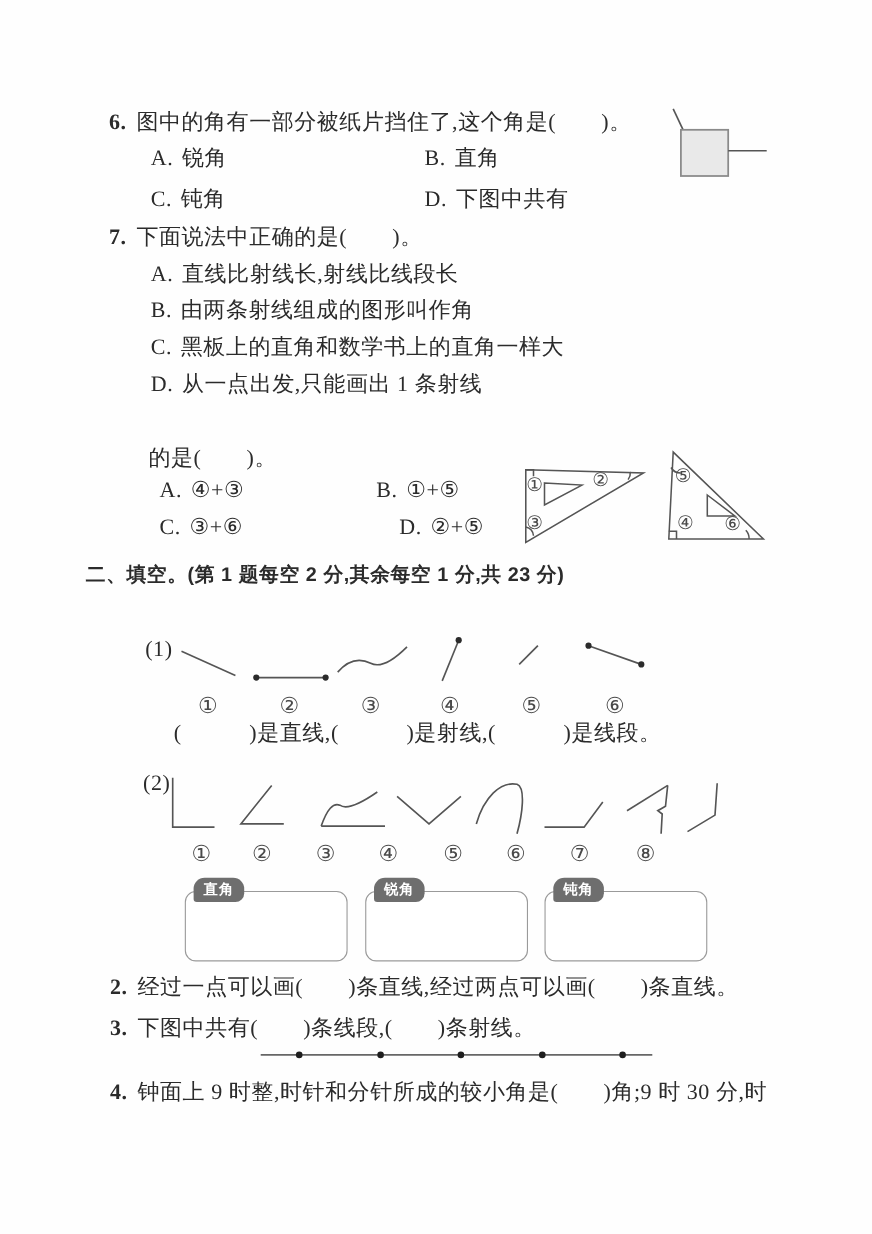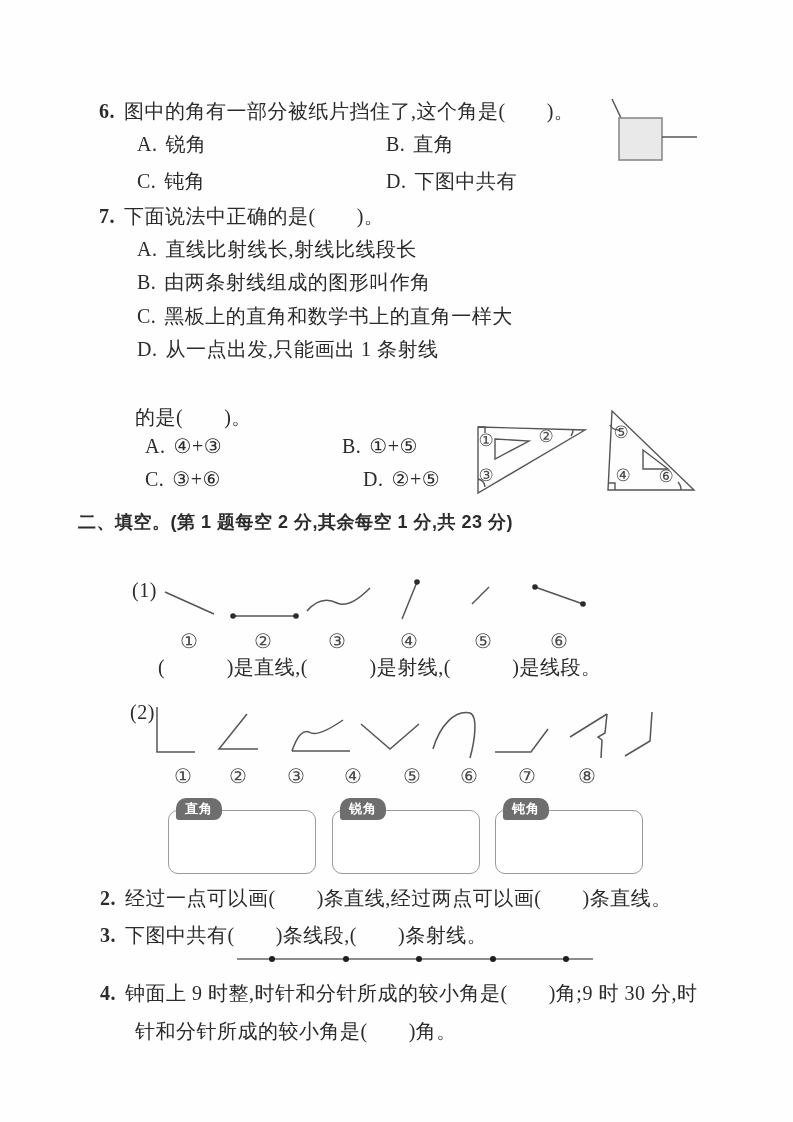--- a/index.html
+++ b/index.html
@@ -142,15 +142,14 @@
     <g fill="#1e1e1e">
       <circle cx="42" cy="9" r="3"></circle>
       <circle cx="116" cy="9" r="3"></circle>
       <circle cx="189" cy="9" r="3"></circle>
       <circle cx="263" cy="9" r="3"></circle>
       <circle cx="336" cy="9" r="3"></circle>
     </g>
   </svg>
 
   <div class="abs t" style="left:100px;top:981px;"><span class="qnum">4.</span><span>钟面上 9 时整,时针和分针所成的较小角是(　　)角;9 时 30 分,时</span></div>
-  <div class="abs t" style="left:135px;top:1019px;">针和分针所成的较小角是(　　)角。</div>
 
 </div>
 
 </body></html>

